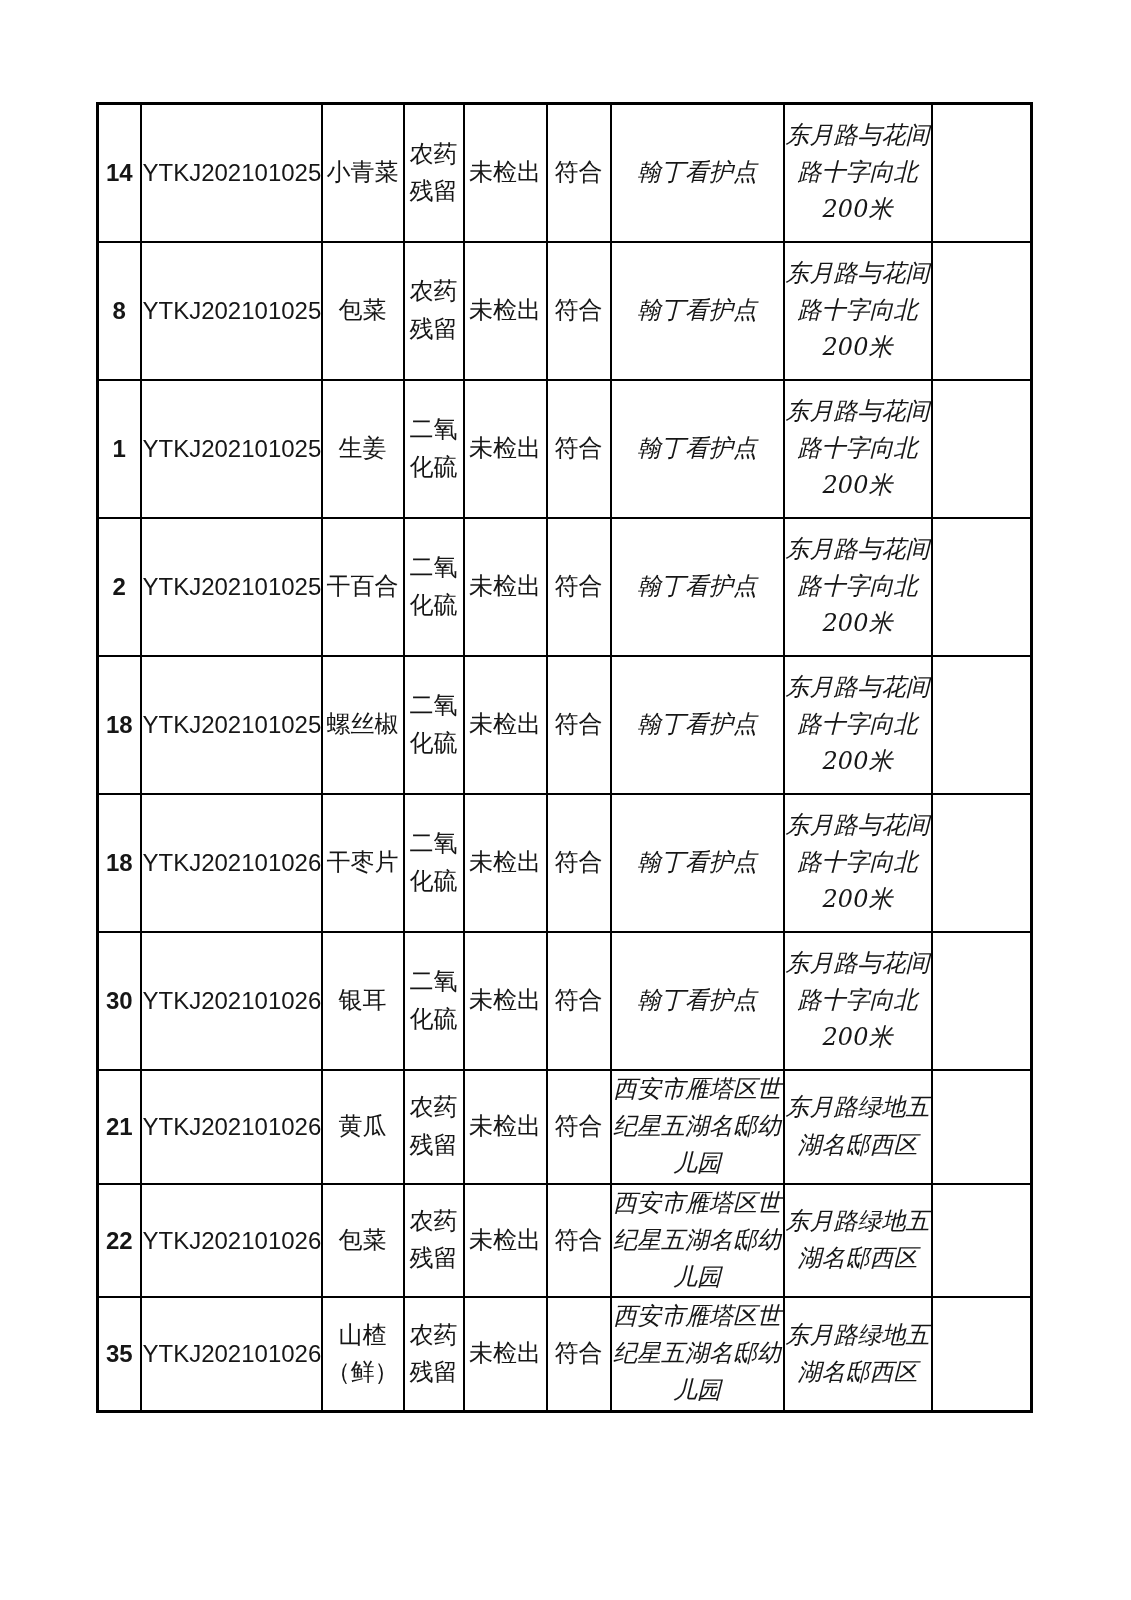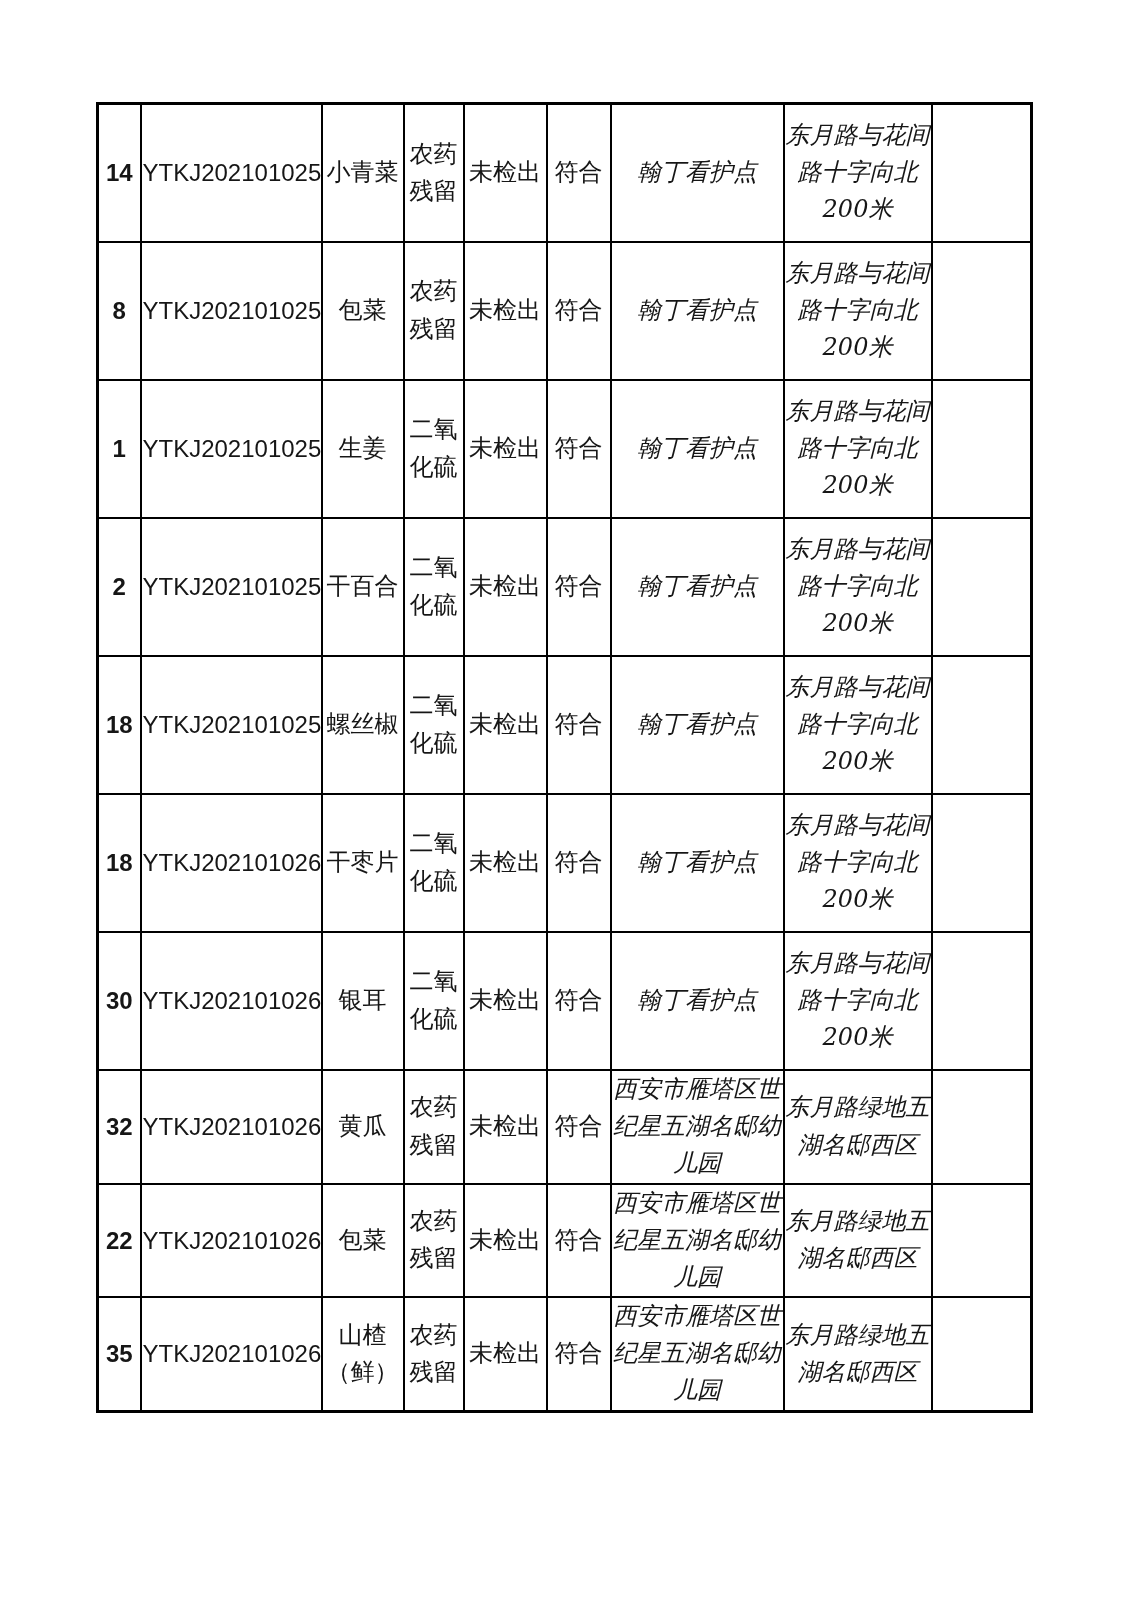--- a/index.html
+++ b/index.html
@@ -135,21 +135,21 @@
         <td class="c-code">YTKJ2021010261</td>
         <td class="c-name">银耳</td>
         <td class="c-item">二氧化硫</td>
         <td class="c-result">未检出</td>
         <td class="c-conclusion">符合</td>
         <td class="c-location">翰丁看护点</td>
         <td class="c-address">东月路与花间路十字向北200米</td>
         <td class="c-remark"></td>
       </tr>
       <tr>
-        <td class="c-no">32</td>
+        <td class="c-no">21</td>
         <td class="c-code">YTKJ2021010262</td>
         <td class="c-name">黄瓜</td>
         <td class="c-item">农药残留</td>
         <td class="c-result">未检出</td>
         <td class="c-conclusion">符合</td>
         <td class="c-location">西安市雁塔区世纪星五湖名邸幼儿园</td>
         <td class="c-address">东月路绿地五湖名邸西区</td>
         <td class="c-remark"></td>
       </tr>
       <tr>

